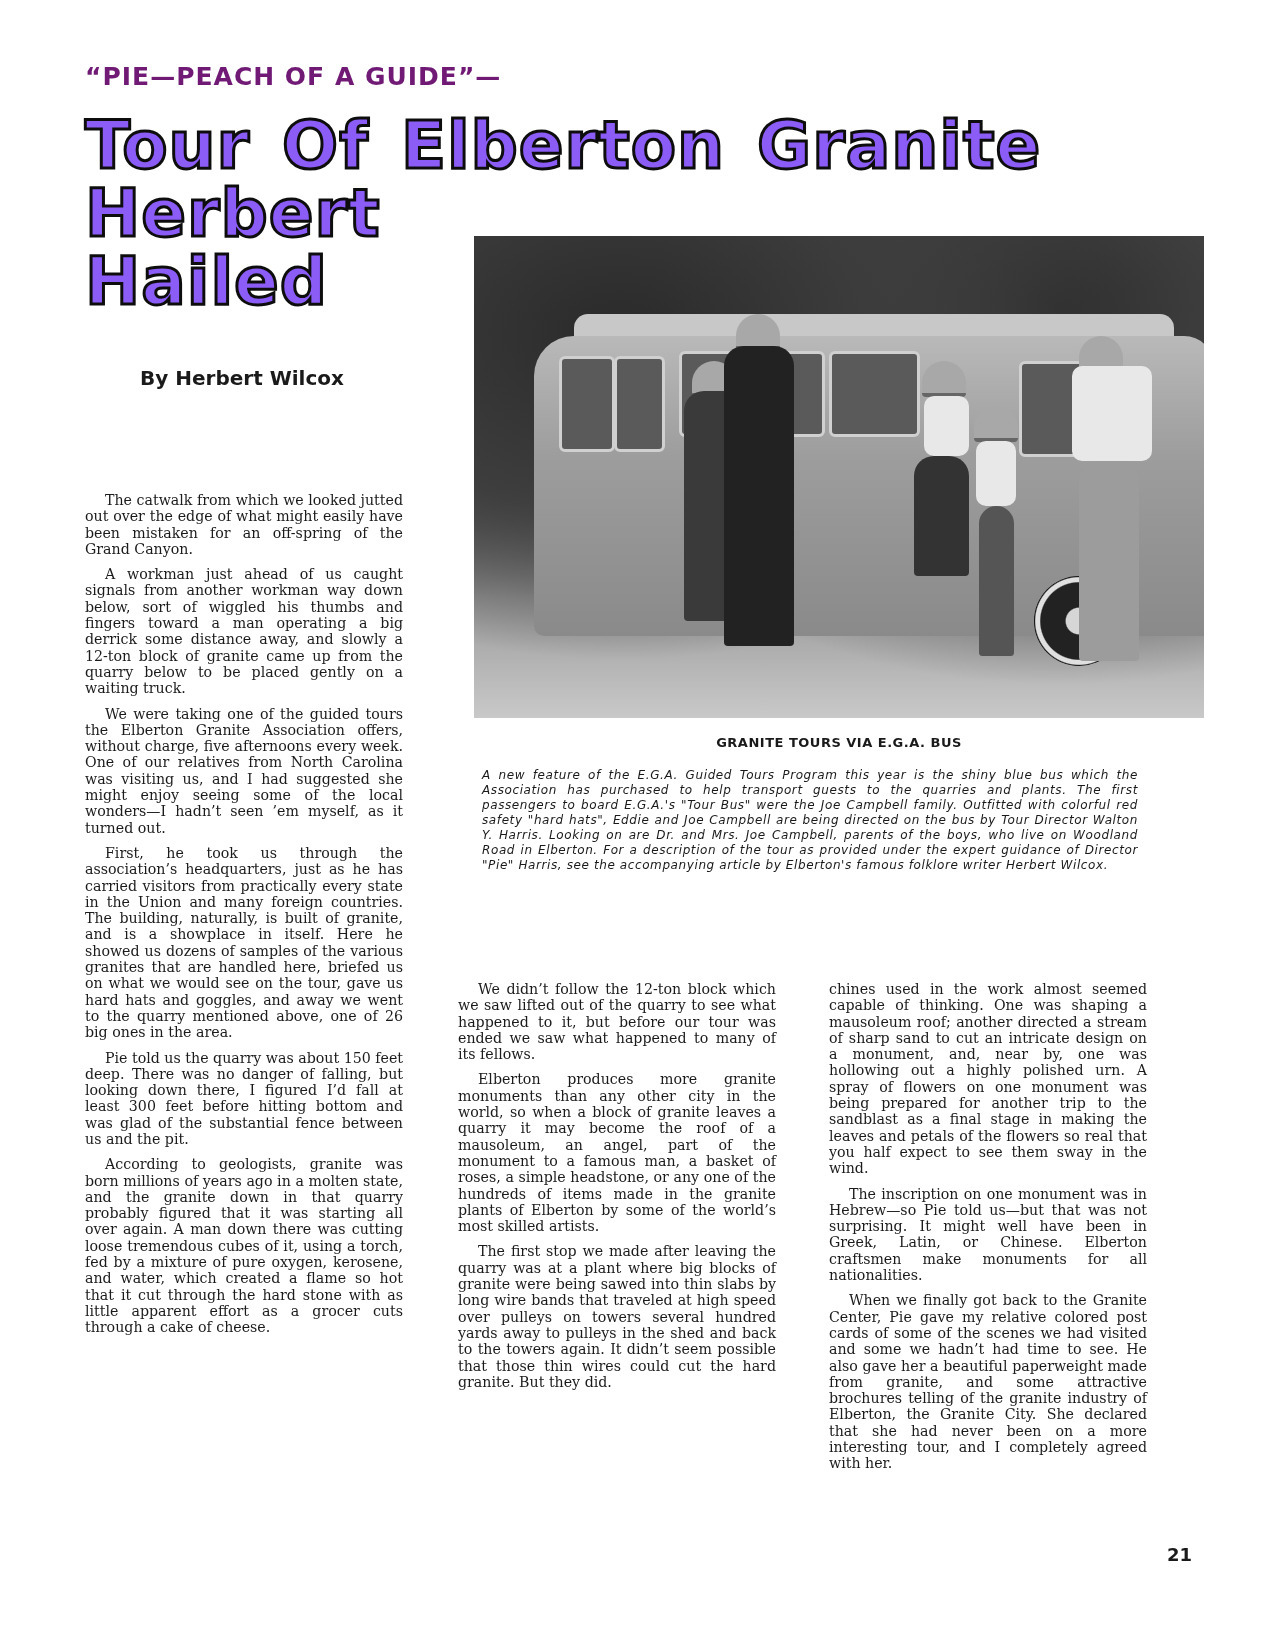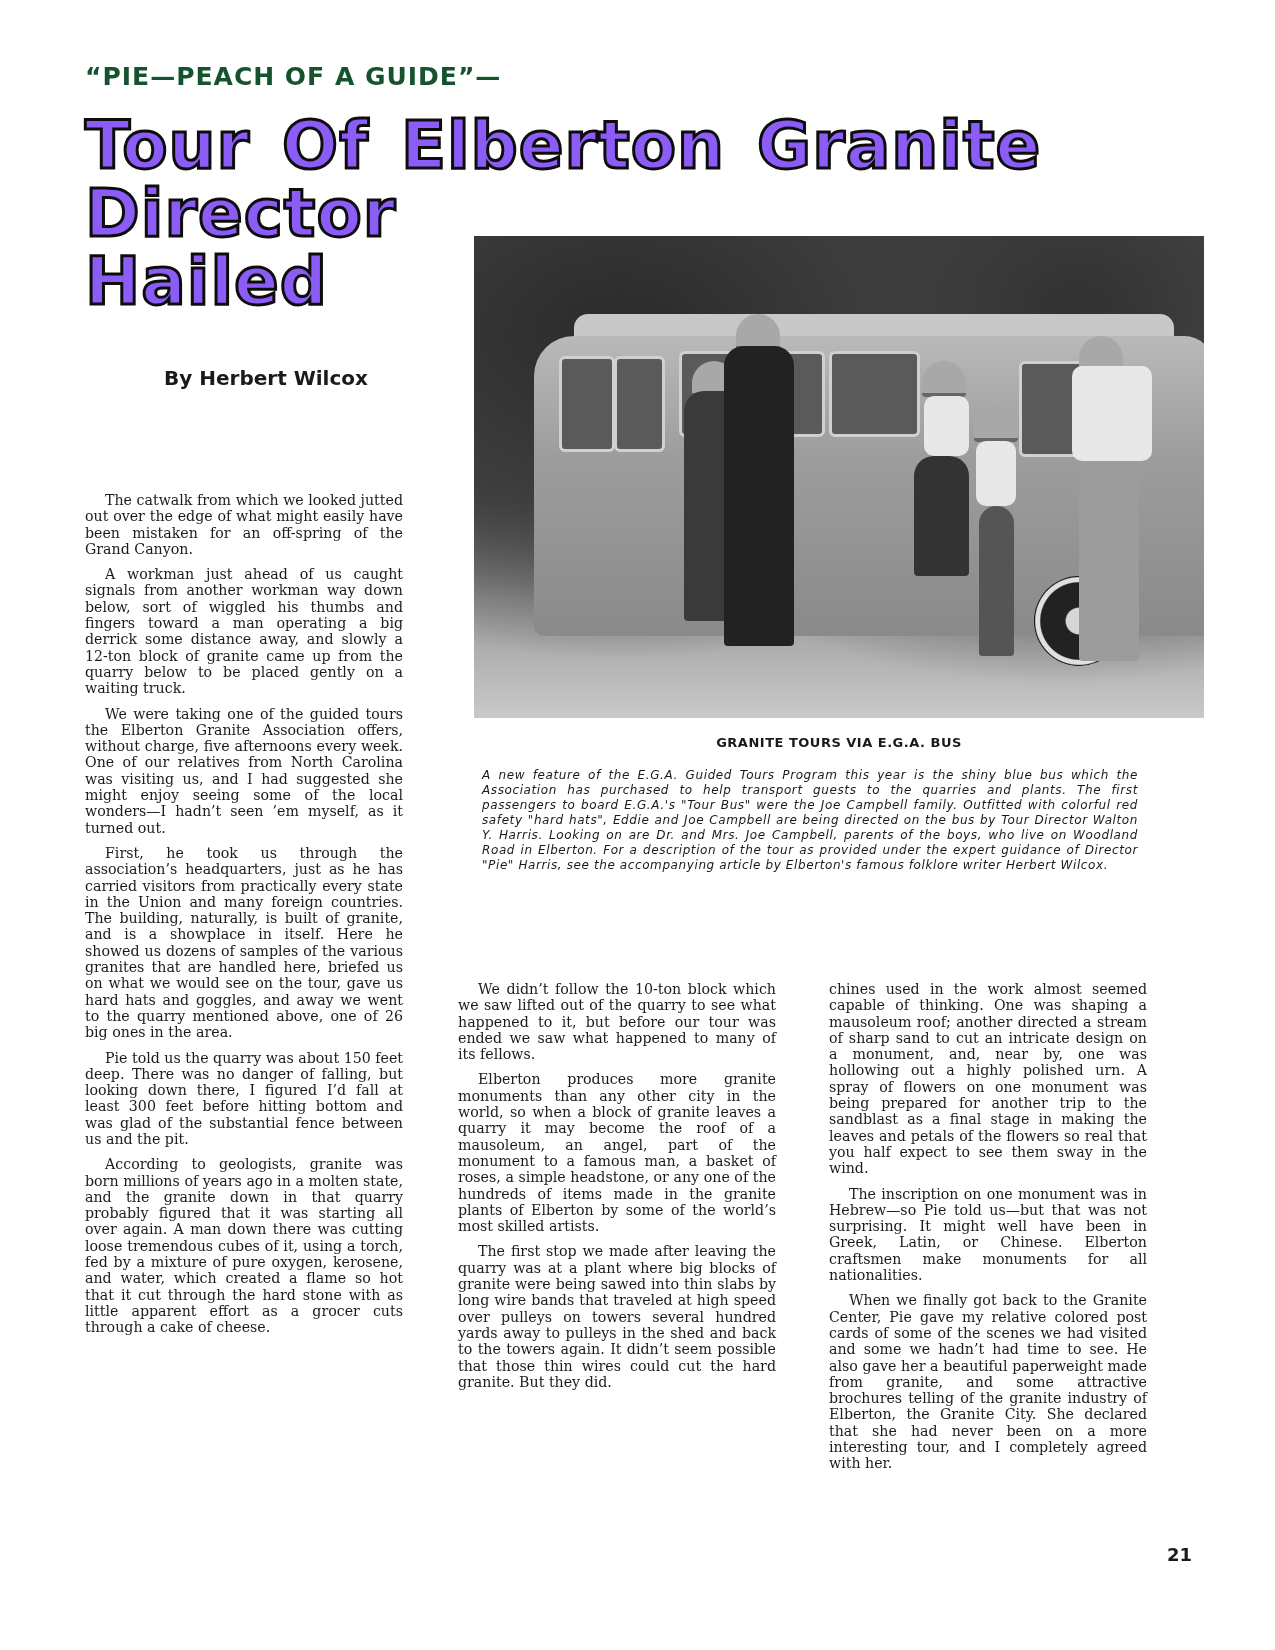--- a/index.html
+++ b/index.html
@@ -1,31 +1,31 @@
 <!DOCTYPE html>
 <html><head>
 <meta charset="utf-8">
 <style>
   html, body { margin: 0; padding: 0; background: #ffffff; }
   body { width: 1275px; height: 1650px; position: relative; overflow: hidden; color: #1a1a1a; }
   .kicker {
     position: absolute; left: 85px; top: 62px;
     font-family: "DejaVu Sans", sans-serif; font-weight: bold;
-    font-size: 25px; letter-spacing: 1px; color: #14532d;
+    font-size: 25px; letter-spacing: 1px; color: #701a75;
   }
   .headline {
     position: absolute; left: 85px; top: 112px; width: 1150px;
     font-family: "DejaVu Sans", sans-serif; font-weight: 900;
     font-size: 66px; line-height: 68px; color: #8b5cf6;
     -webkit-text-stroke: 3px #0d0d0d; letter-spacing: 1px;
   }
   .headline .l1 { display: block; word-spacing: 8px; }
   .headline .l2, .headline .l3 { display: block; }
   .byline {
-    position: absolute; left: 164px; top: 366px;
+    position: absolute; left: 140px; top: 366px;
     font-family: "DejaVu Sans", sans-serif; font-weight: bold;
     font-size: 20px; color: #1a1a1a;
   }
   .photo {
     position: absolute; left: 474px; top: 236px; width: 730px; height: 482px;
     background:
       radial-gradient(ellipse at 20% 20%, #2a2a2a 0%, #3c3c3c 30%, transparent 60%),
       radial-gradient(ellipse at 80% 15%, #2f2f2f 0%, #4a4a4a 35%, transparent 65%),
       linear-gradient(180deg, #2e2e2e 0%, #3a3a3a 45%, #9a9a9a 75%, #c9c9c9 100%);
     overflow: hidden;
@@ -70,21 +70,21 @@
     font-family: "DejaVu Sans", sans-serif; font-weight: bold; font-size: 18px;
   }
 </style>
 </head>
 <body>
 
 <div class="kicker">“PIE—PEACH OF A GUIDE”—</div>
 
 <div class="headline">
   <span class="l1">Tour Of Elberton Granite</span>
-  <span class="l2">Director</span>
+  <span class="l2">Herbert</span>
   <span class="l3">Hailed</span>
 </div>
 
 <div class="byline">By Herbert Wilcox</div>
 
 <div class="photo" title="Black-and-white photo: family in hard hats boarding the E.G.A. tour bus, guided by Tour Director">
   <div class="van-roof"></div>
   <div class="van-body"></div>
   <div class="window" style="left:85px;top:120px;width:50px;height:90px;"></div>
   <div class="window" style="left:140px;top:120px;width:45px;height:90px;"></div>
@@ -113,21 +113,21 @@
 <div class="col col1">
   <p>The catwalk from which we looked jutted out over the edge of what might easily have been mistaken for an off-spring of the Grand Canyon.</p>
   <p>A workman just ahead of us caught signals from another workman way down below, sort of wiggled his thumbs and fingers toward a man operating a big derrick some distance away, and slowly a 12-ton block of granite came up from the quarry below to be placed gently on a waiting truck.</p>
   <p>We were taking one of the guided tours the Elberton Granite Association offers, without charge, five afternoons every week. One of our relatives from North Carolina was visiting us, and I had suggested she might enjoy seeing some of the local wonders—I hadn’t seen ’em myself, as it turned out.</p>
   <p>First, he took us through the association’s headquarters, just as he has carried visitors from practically every state in the Union and many foreign countries. The building, naturally, is built of granite, and is a showplace in itself. Here he showed us dozens of samples of the various granites that are handled here, briefed us on what we would see on the tour, gave us hard hats and goggles, and away we went to the quarry mentioned above, one of 26 big ones in the area.</p>
   <p>Pie told us the quarry was about 150 feet deep. There was no danger of falling, but looking down there, I figured I’d fall at least 300 feet before hitting bottom and was glad of the substantial fence between us and the pit.</p>
   <p>According to geologists, granite was born millions of years ago in a molten state, and the granite down in that quarry probably figured that it was starting all over again. A man down there was cutting loose tremendous cubes of it, using a torch, fed by a mixture of pure oxygen, kerosene, and water, which created a flame so hot that it cut through the hard stone with as little apparent effort as a grocer cuts through a cake of cheese.</p>
 </div>
 
 <div class="col col2">
-  <p>We didn’t follow the 10-ton block which we saw lifted out of the quarry to see what happened to it, but before our tour was ended we saw what happened to many of its fellows.</p>
+  <p>We didn’t follow the 12-ton block which we saw lifted out of the quarry to see what happened to it, but before our tour was ended we saw what happened to many of its fellows.</p>
   <p>Elberton produces more granite monuments than any other city in the world, so when a block of granite leaves a quarry it may become the roof of a mausoleum, an angel, part of the monument to a famous man, a basket of roses, a simple headstone, or any one of the hundreds of items made in the granite plants of Elberton by some of the world’s most skilled artists.</p>
   <p>The first stop we made after leaving the quarry was at a plant where big blocks of granite were being sawed into thin slabs by long wire bands that traveled at high speed over pulleys on towers several hundred yards away to pulleys in the shed and back to the towers again. It didn’t seem possible that those thin wires could cut the hard granite. But they did.</p>
 </div>
 
 <div class="col col3">
   <p class="cont">chines used in the work almost seemed capable of thinking. One was shaping a mausoleum roof; another directed a stream of sharp sand to cut an intricate design on a monument, and, near by, one was hollowing out a highly polished urn. A spray of flowers on one monument was being prepared for another trip to the sandblast as a final stage in making the leaves and petals of the flowers so real that you half expect to see them sway in the wind.</p>
   <p>The inscription on one monument was in Hebrew—so Pie told us—but that was not surprising. It might well have been in Greek, Latin, or Chinese. Elberton craftsmen make monuments for all nationalities.</p>
   <p>When we finally got back to the Granite Center, Pie gave my relative colored post cards of some of the scenes we had visited and some we hadn’t had time to see. He also gave her a beautiful paperweight made from granite, and some attractive brochures telling of the granite industry of Elberton, the Granite City. She declared that she had never been on a more interesting tour, and I completely agreed with her.</p>
 </div>
 

